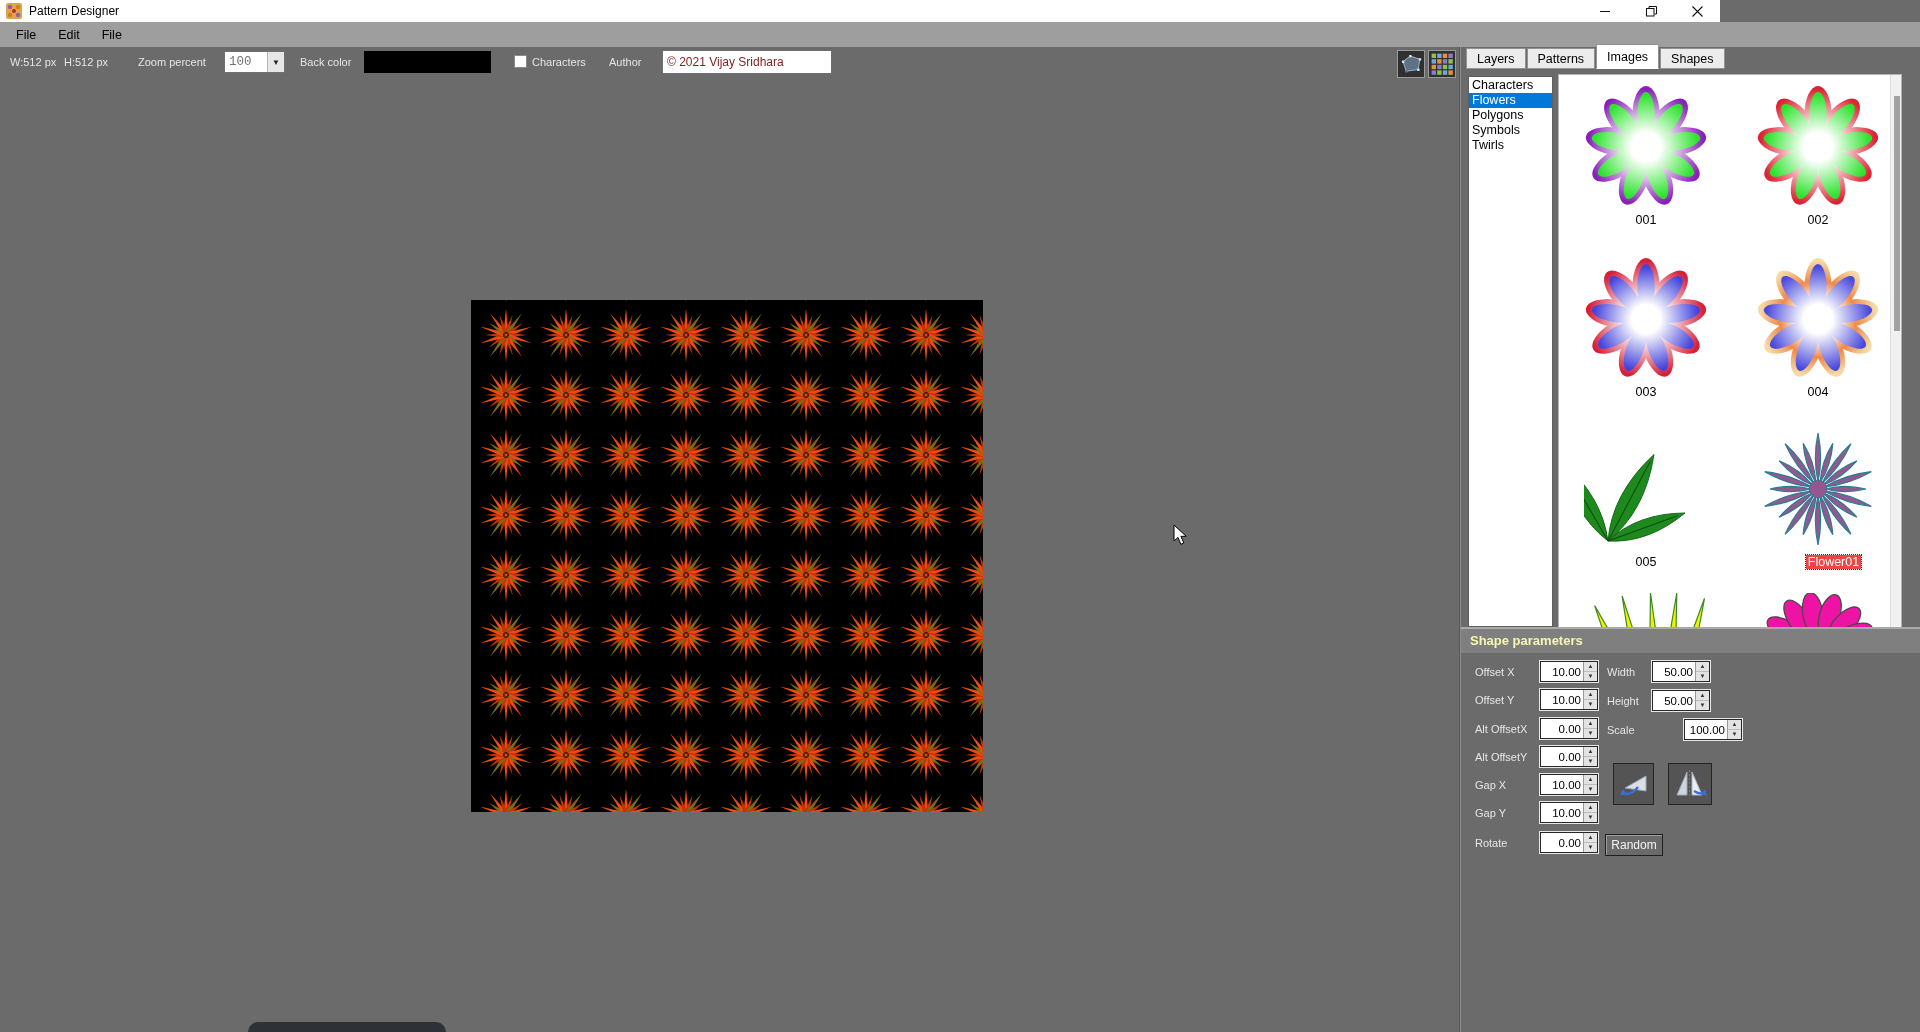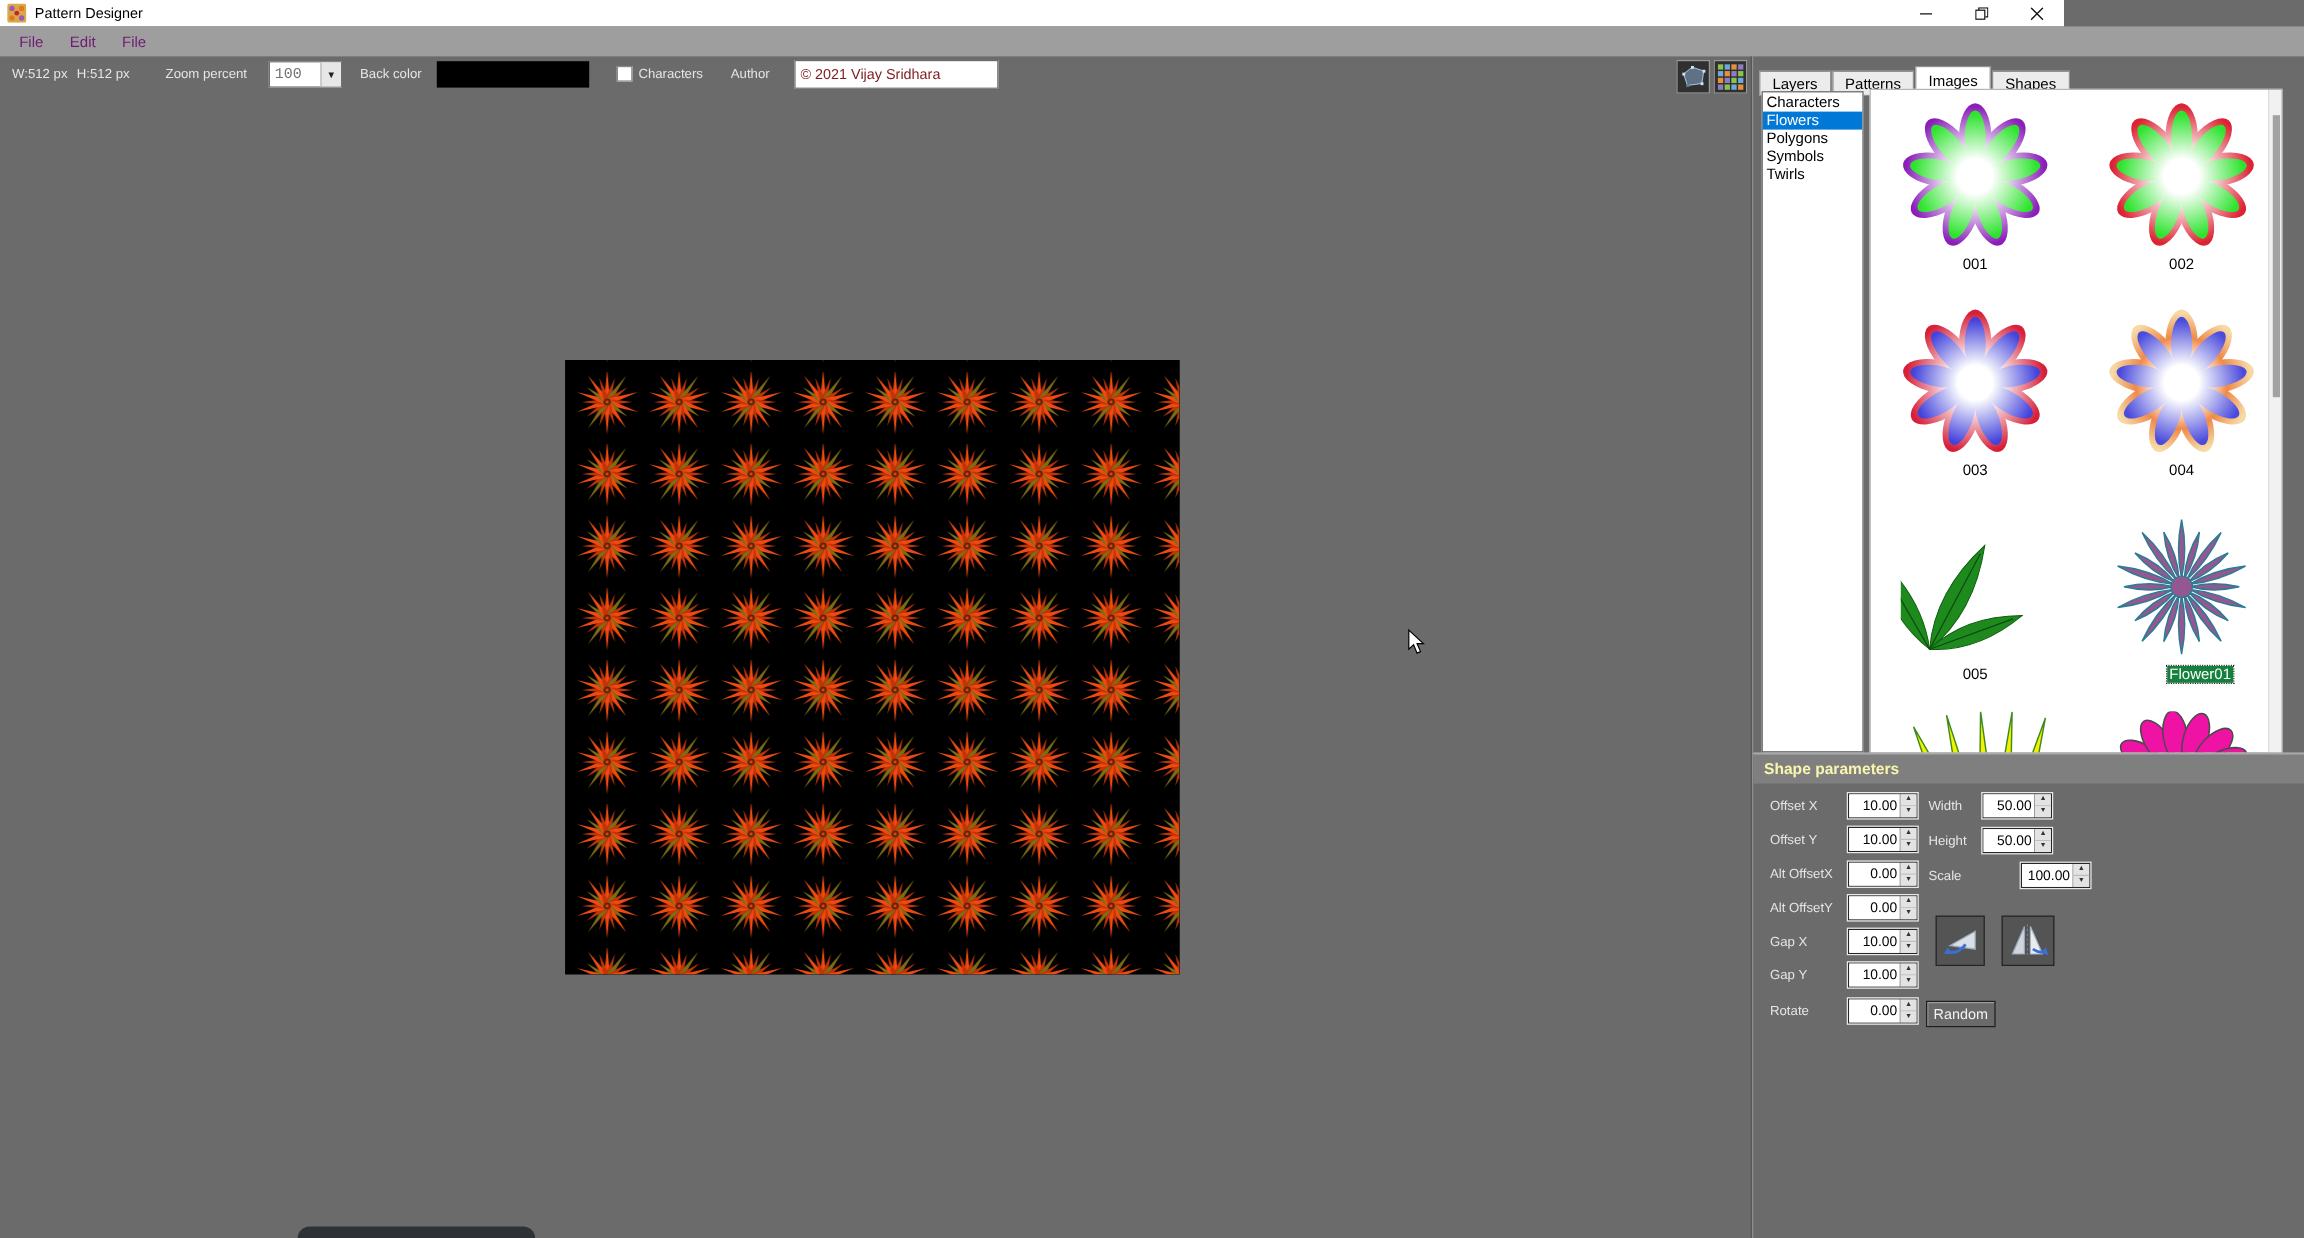--- a/index.html
+++ b/index.html
@@ -8,45 +8,45 @@
 
   
   .titlebar { position:absolute; left:0; top:0; width:1720px; height:22px; background:#ffffff; display:flex; align-items:center; }
   .title-icon { width:16px; height:16px; margin-left:6px; }
   .title-text { font-size:12px; color:#000; margin-left:7px; }
   .win-controls { position:absolute; right:0; top:0; height:22px; display:flex; }
   .win-btn { width:46px; height:22px; display:flex; align-items:center; justify-content:center; color:#111; }
 
   
   .menubar { position:absolute; left:0; top:22px; width:1920px; height:25px; background:#9e9e9e; display:flex; align-items:center; padding-left:5px; }
-  .menu-item { font-size:12.5px; color:#701a75; padding:4px 11px; }
+  .menu-item { font-size:12.5px; color:#000000; padding:4px 11px; }
 
   
   .lbl { position:absolute; font-size:11px; color:#e5e5e5; white-space:nowrap; }
   .combo { position:absolute; left:224px; top:51px; width:61px; height:22px; background:#fff; border:1px solid #707070; display:flex; }
   .combo-val { flex:1; font-size:12.5px; color:#737373; padding:3px 0 0 4px;font-family:Liberation Mono, monospace; }
   .combo-btn { width:17px; height:100%; background:#e7e7e7; border-left:1px solid #b5b5b5; display:flex; align-items:center; justify-content:center; font-size:8px; color:#222; }
   .swatch { position:absolute; left:364px; top:51px; width:127px; height:22px; }
   .checkbox { position:absolute; left:514px; top:55px; width:13px; height:13px; background:#fff; border:1px solid #8a8a8a; }
   .text-input { position:absolute; background:#fff; border:1px solid #6e6e6e; font-family:"Liberation Sans",sans-serif; font-size:12px; color:#7f1d1d; padding:0 4px; }
   .view-btn { position:absolute; top:50px; width:28px; height:28px; background:#303030; border:1px solid #9a9a9a; display:flex; align-items:center; justify-content:center; }
 
   
   .v-divider1 { position:absolute; left:1459px; top:47px; width:1px; height:985px; background:#575757; }
   .v-divider2 { position:absolute; left:1460px; top:47px; width:1px; height:985px; background:#8f8f8f; }
-  .tabs { position:absolute; left:1466px; top:55px; height:25px; display:flex; align-items:flex-end; }
+  .tabs { position:absolute; left:1466px; top:44px; height:25px; display:flex; align-items:flex-end; }
   .tab { font-size:12.5px; color:#000; background:#ececec; border:1px solid #929292; padding:3px 10px 3px 10px; height:21px; margin-right:1px; }
   .tab.active { background:#ffffff; height:25px; padding-top:5px; border-bottom-color:#fff; }
   .listbox { position:absolute; left:1468px; top:76px; width:85px; height:551px; background:#fff; border:1px solid #5f5f5f; padding-top:1px; overflow:hidden; }
   .lb-item { font-size:12.5px; color:#000; padding:0 0 1px 3px; line-height:14px; white-space:nowrap; }
   .lb-item.sel { background:#0078d7; color:#fff; }
   .grid-panel { position:absolute; left:1558px; top:74px; width:344px; height:554px; background:#fff; border:1px solid #b4b4b4; overflow:hidden; }
   .thumb { position:absolute; width:124px; height:124px; }
   .thumb-label { position:absolute; width:124px; height:16px; text-align:center; font-size:12.5px; color:#000; }
-  .sel-label { background:#15803d; color:#fff; outline:1px dotted #333; padding:0 2px;margin-left:31px; }
+  .sel-label { background:#ef4444; color:#fff; outline:1px dotted #333; padding:0 2px;margin-left:31px; }
   .scrollbar { position:absolute; left:331px; top:0; width:12px; height:552px; background:#f1f1f1; border-left:1px solid #dcdcdc; }
   .scroll-thumb { position:absolute; left:3px; top:21px; width:6px; height:235px; background:#a2a2a2; }
 
   
   .panel-sep { position:absolute; left:1461px; top:627px; width:459px; height:2px; background:#a9a9a9; }
   .shape-header { position:absolute; left:1461px; top:629px; width:459px; height:24px; background:#7f7f7f; }
   .shape-title { font-size:13px; font-weight:bold; color:#f8f6ae; padding:4px 0 0 9px; }
   .spin { position:absolute; width:58px; height:21px; display:flex; border:1px solid #262626; outline:1px solid #e8e8e8; background:#fff; }
   .spin input { width:42px; height:100%; border:none; outline:none; text-align:right; font-family:"Liberation Sans",sans-serif; font-size:11.5px; color:#000; padding-right:2px; }
   .spin-btns { width:14px; display:flex; flex-direction:column; border-left:1px solid #9a9a9a; }

